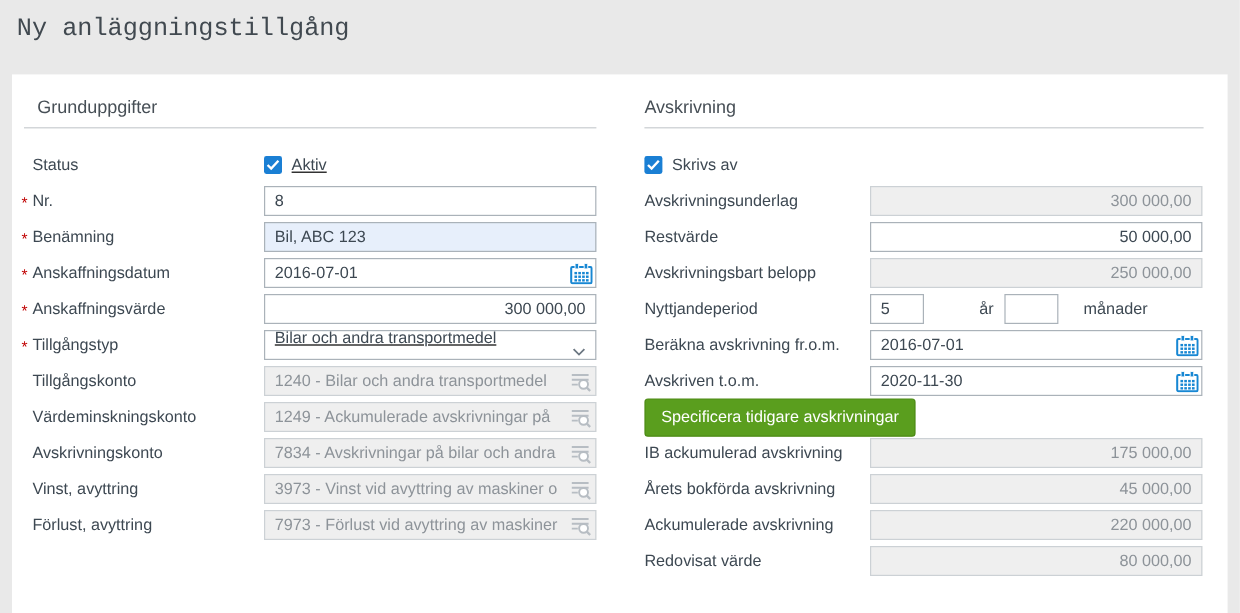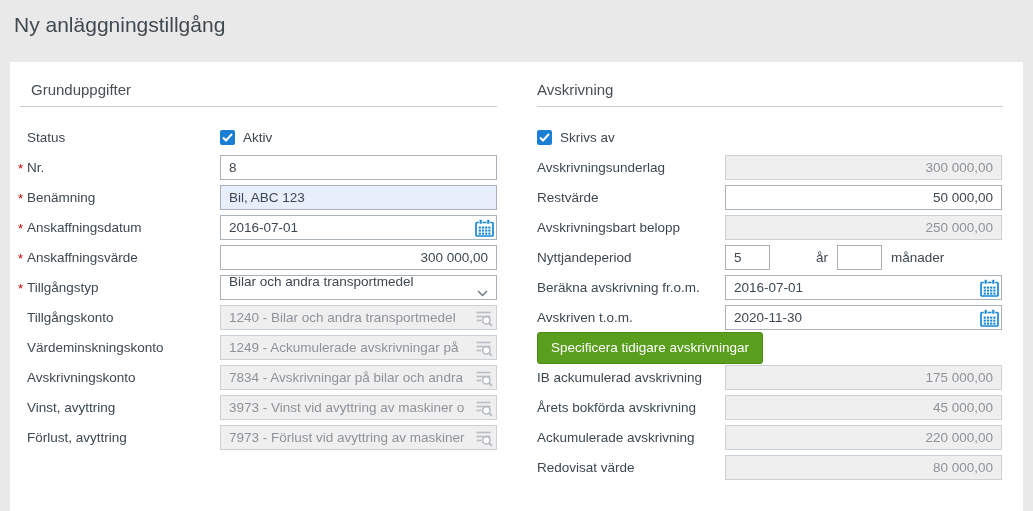--- a/index.html
+++ b/index.html
@@ -9,20 +9,21 @@
     background: #e9e9e9;
     font-family: "Liberation Sans", sans-serif;
     overflow: hidden;
   }
   .page-title {
     margin: 0;
     padding: 13px 0 0 14px;
     font-size: 21px;
     font-weight: 400;
     color: #414950;
+    font-family: Liberation Mono, monospace;
   }
   .card {
     position: absolute;
     left: 10px; right: 10px; top: 62px; bottom: 0;
     background: #ffffff;
   }
   .col { position: absolute; top: 19px; }
   .col-left  { left: 10px;  width: 477px; }
   .col-right { left: 527px; width: 466px; }
   .section-heading {
@@ -42,21 +43,21 @@
     color: #3d4852;
     padding-left: 7px;
     flex: 0 0 auto;
   }
   .col-left  .flabel { width: 200px; }
   .col-right .flabel { width: 188px; padding-left: 0; }
   .req {
     position: absolute; left: -2px; top: 1px;
     color: #c00000; font-size: 13px;
   }
-  .fieldwrap { position: relative; width: 277px; flex: 0 0 auto; }
+  .fieldwrap { position: relative; width: 277px; flex: 0 0 auto; text-decoration: underline; }
   .inp {
     width: 100%; height: 25px;
     border: 1px solid #aab2b9;
     background: #fff;
     color: #3d4852;
     font-family: "Liberation Sans", sans-serif;
     font-size: 13.5px;
     padding: 0 8px;
     outline: none;
     border-radius: 0;
@@ -93,21 +94,21 @@
     border-radius: 2px;
     display: flex; align-items: center; justify-content: center;
     cursor: pointer;
     flex: 0 0 auto;
   }
   .cb-label { margin-left: 8px; font-size: 13.5px; color: #3d4852; }
   .small-inp { width: 45px; flex: 0 0 auto; }
   .unit { font-size: 13.5px; color: #3d4852; }
   .unit-ar { margin-left: 46px; text-align: right; }
   .gap-months { margin-left: 9px; }
-  .unit-man { margin-left: 9px; }
+  .unit-man { margin-left: 21px; }
   .btn-green {
     height: 32px;
     padding: 0 13px;
     background: #5a9e1e;
     border: 1px solid #4c8a15;
     border-radius: 3px;
     color: #fff;
     font-family: "Liberation Sans", sans-serif;
     font-size: 13.5px;
     cursor: pointer;

